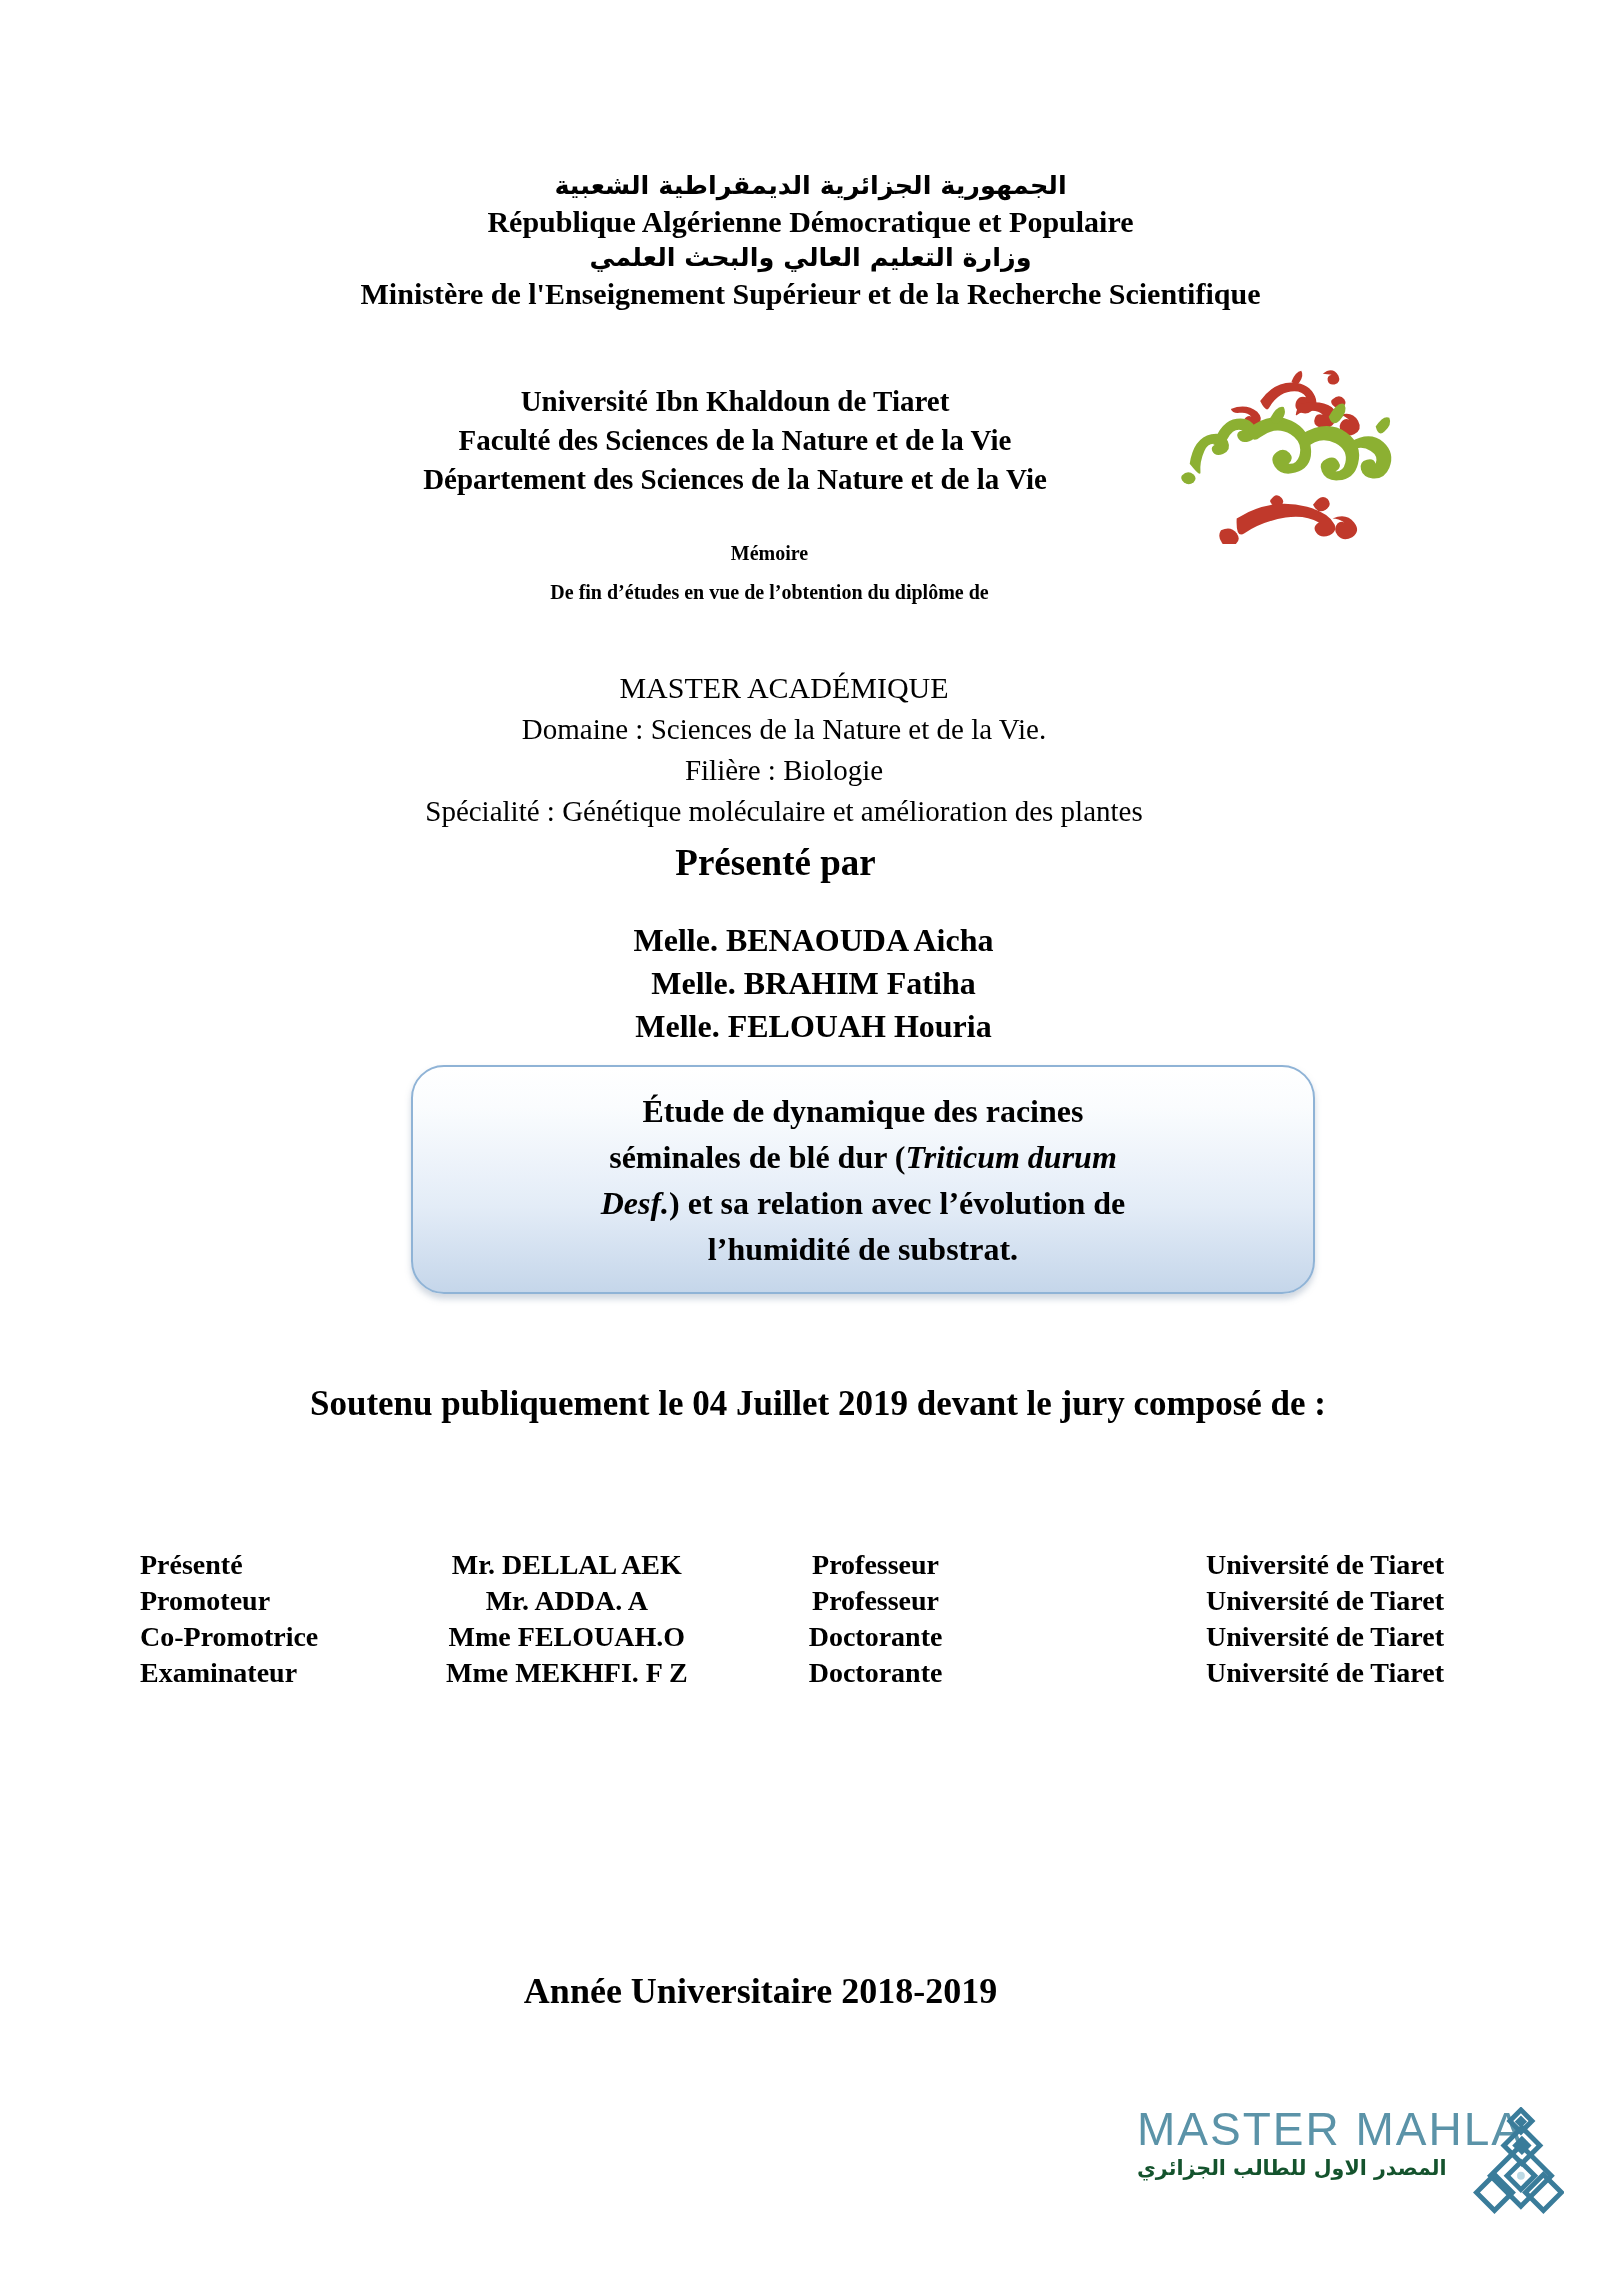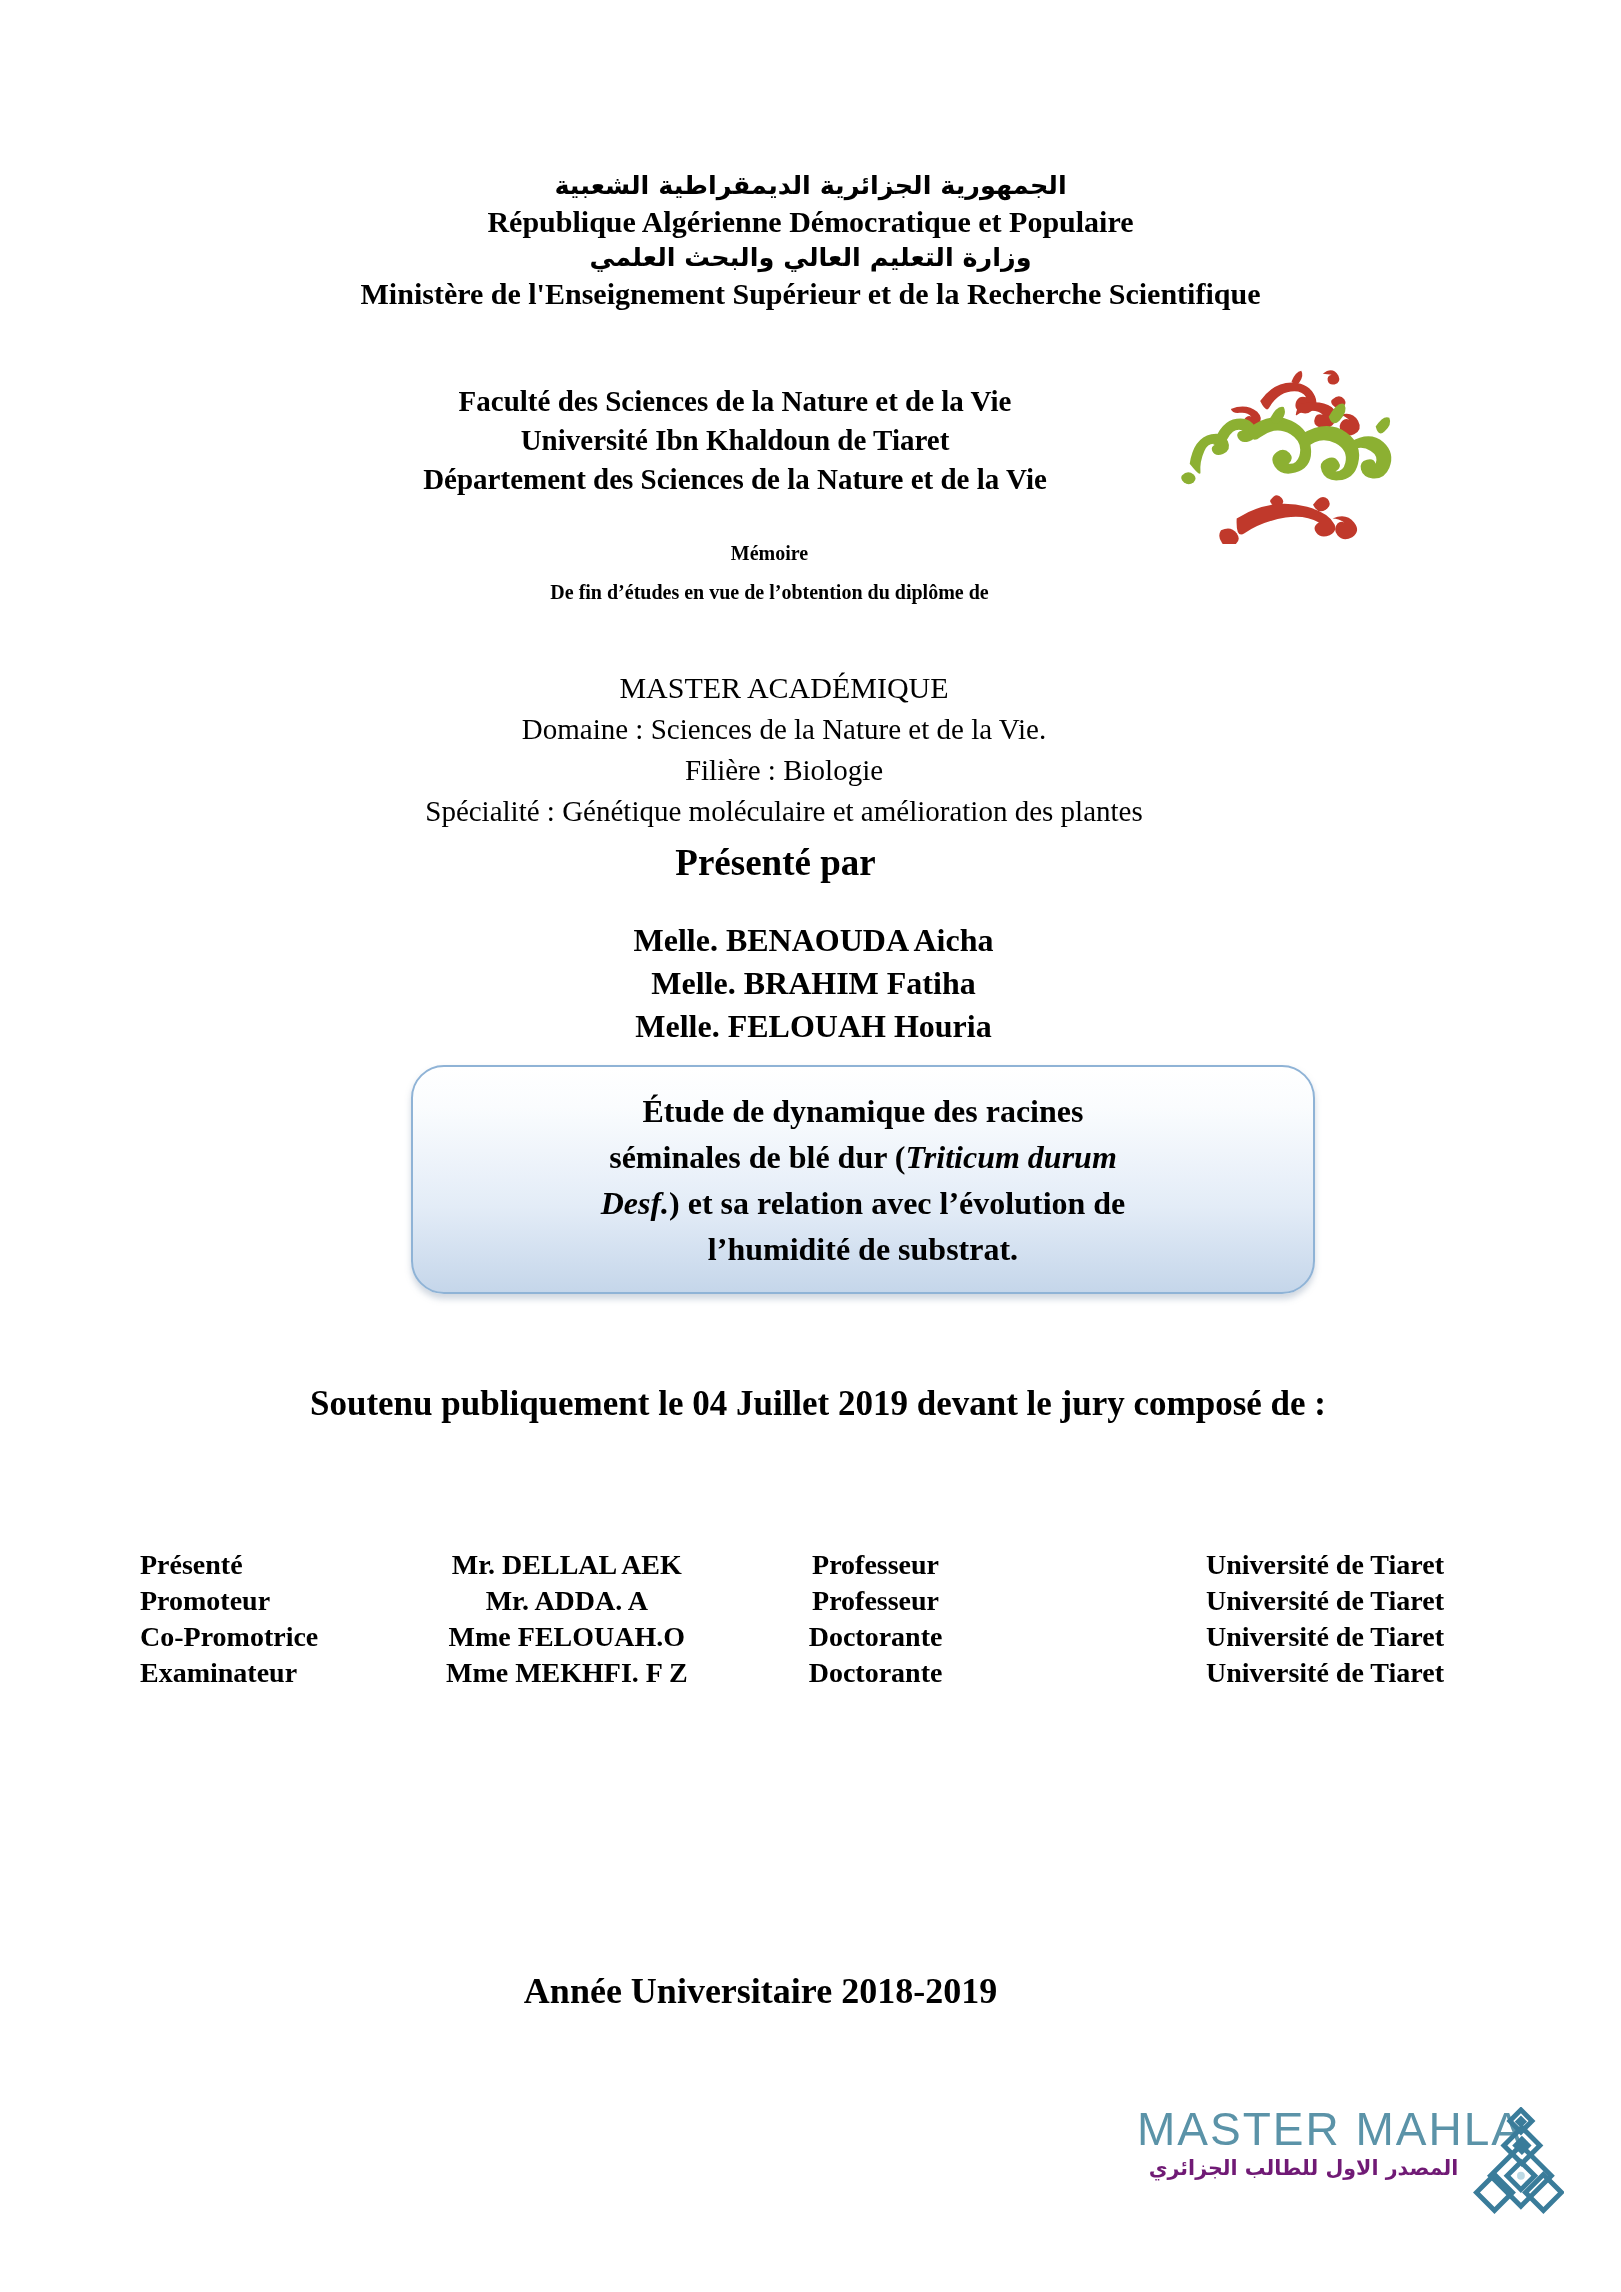--- a/index.html
+++ b/index.html
@@ -199,23 +199,23 @@
     font-size: 46px;
     letter-spacing: 2px;
     color: #5b93a8;
     line-height: 49px;
     white-space: nowrap;
   }
   .wm-sub {
     font-family: "DejaVu Sans", "Liberation Sans", sans-serif;
     direction: rtl;
     font-size: 20.6px;
-    color: #701a75;
+    color: #14532d;
     line-height: 29px;
-    text-align: center;
+    text-align: left;
     width: 333px;
     white-space: nowrap;
   }
   .wm-mark {
     position: absolute;
     right: -5.9px;
     top: 2px;
     width: 94px;
     height: 116px;
   }
@@ -227,22 +227,22 @@
 <div class="page">
 
   <div class="header-block">
     <div class="line-ar ar">الجمهورية الجزائرية الديمقراطية الشعبية</div>
     <div class="line-fr">République Algérienne Démocratique et Populaire</div>
     <div class="line-ar ar">وزارة التعليم العالي والبحث العلمي</div>
     <div class="line-fr">Ministère de l'Enseignement Supérieur et de la Recherche Scientifique</div>
   </div>
 
   <div class="univ-block">
+    <div>Université Ibn Khaldoun de Tiaret</div>
     <div>Faculté des Sciences de la Nature et de la Vie</div>
-    <div>Université Ibn Khaldoun de Tiaret</div>
     <div>Département des Sciences de la Nature et de la Vie</div>
   </div>
 
   <div class="logo">
     <svg viewBox="0 0 235 190" xmlns="http://www.w3.org/2000/svg" aria-hidden="true">
 
       <g fill="#c0392b">
         <path d="M150 16 q10 -8 16 2 q3 7 -4 9 q-6 1 -7 -4 q-1 -5 4 -6 z"></path>
         <path d="M86 44 q14 -20 34 -19 q16 1 22 14 q4 9 -3 15 q-6 5 -13 1 q-6 -4 -3 -11 q3 -6 10 -4 q-4 -6 -12 -6 q-16 0 -26 17 q-3 5 -9 -7 z"></path>
         <path d="M118 24 q4 -10 10 -11 q3 5 -2 12 q-4 5 -8 -1 z"></path>

